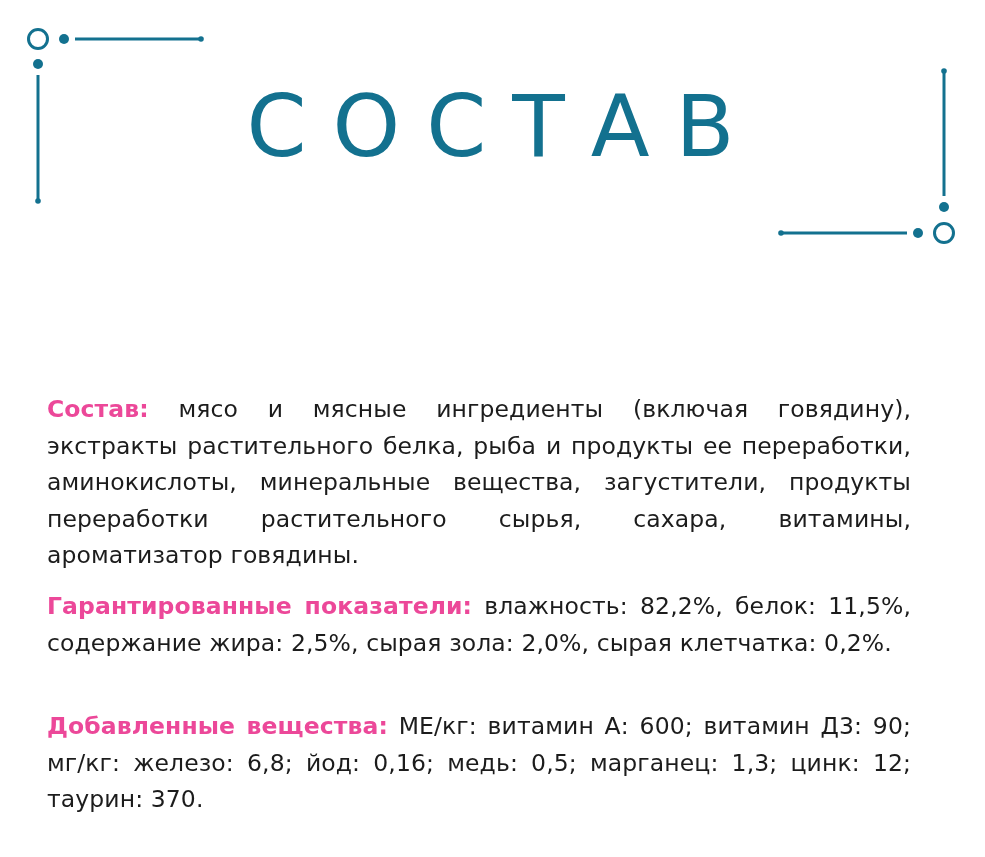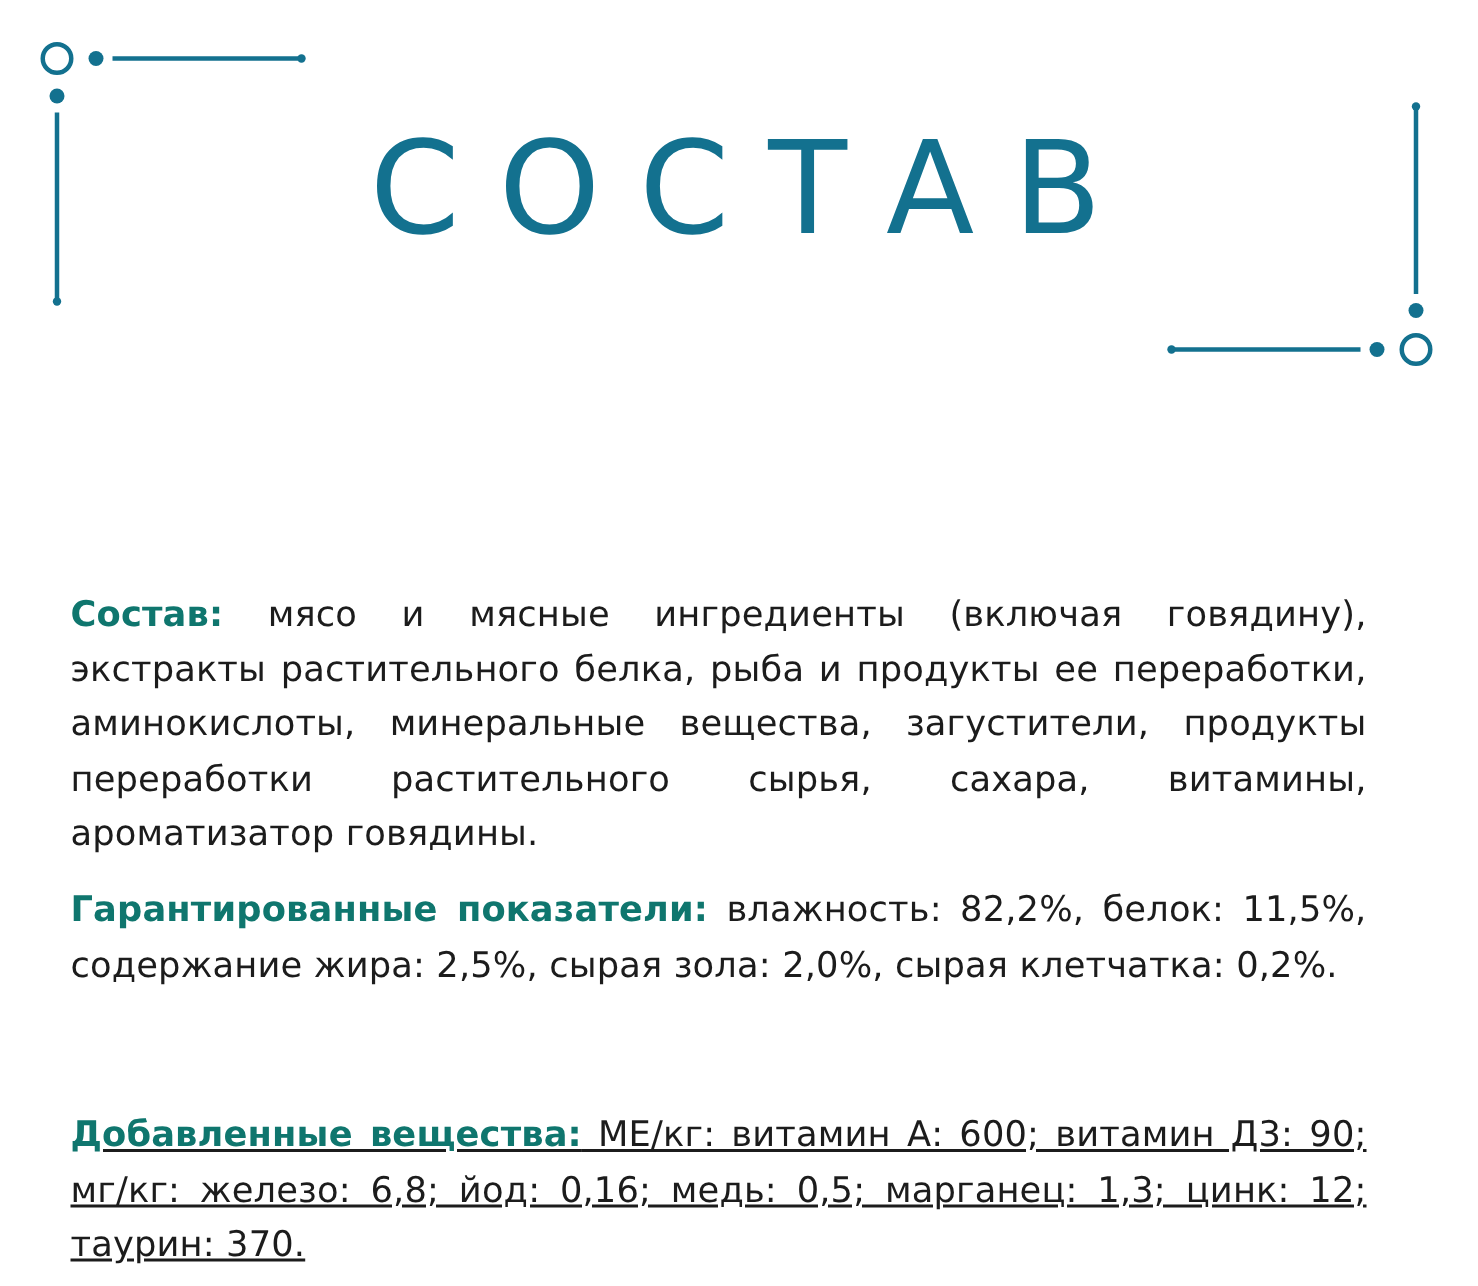--- a/index.html
+++ b/index.html
@@ -41,25 +41,25 @@
       font-size: 23.5px;
       line-height: 36.5px;
       text-align: justify;
       text-align-last: left;
       color: #1c1c1c;
       font-family: "DejaVu Sans", sans-serif;
       letter-spacing: 0.1px;
     }
     .block .label {
       font-weight: 700;
-      color: #0f766e;
+      color: #ec4899;
     }
     #block-composition { top: 391px; }
     #block-guaranteed { top: 588px; }
-    #block-additives { top: 738px; text-decoration: underline; }
+    #block-additives { top: 708px; }
   </style>
 </head>
 <body>
 
 <svg class="deco" width="985" height="857" viewBox="0 0 985 857">
   <g stroke="#13718f" fill="#13718f">
     <circle cx="38" cy="39" r="9.5" fill="none" stroke-width="3"></circle>
     <circle cx="64" cy="39" r="5" stroke="none"></circle>
     <line x1="75" y1="39" x2="200" y2="39" stroke-width="3"></line>
     <circle cx="201" cy="39" r="2.8" stroke="none"></circle>

